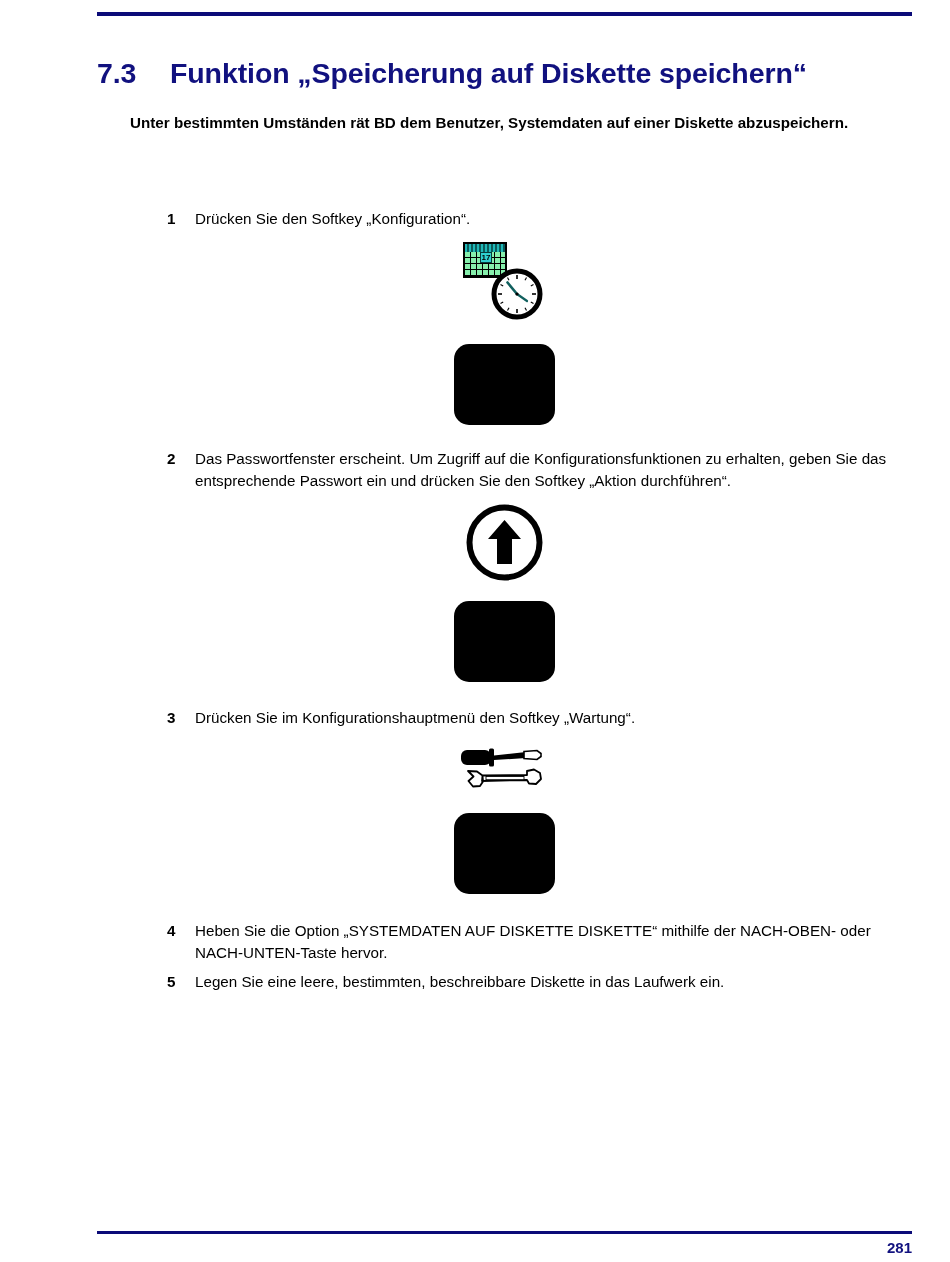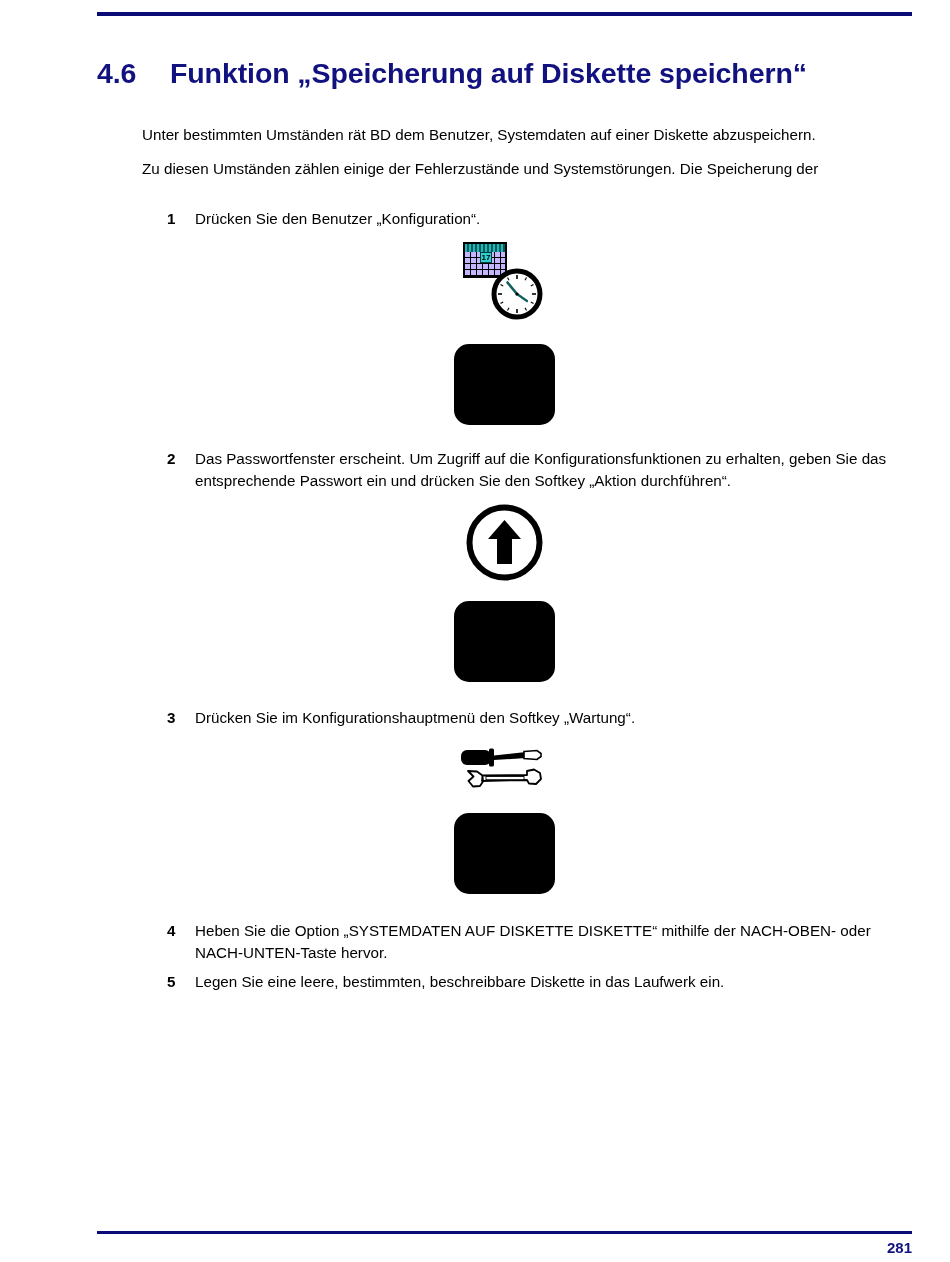--- a/index.html
+++ b/index.html
@@ -59,21 +59,22 @@
   
   .intro {
     position: absolute;
     left: 130px;
     top: 112px;
     width: 785px;
     font-size: 15.2px;
     line-height: 21.5px;
   }
   .intro p {
-    margin: 12px;
+    margin: 0;
+    font-weight: bold;
   }
 
   
   .step {
     position: absolute;
     left: 167px;
     width: 745px;
     font-size: 15.2px;
     line-height: 21.5px;
   }
@@ -132,21 +133,21 @@
     top: 2px;
     width: 90px;
     height: 80px;
   }
   .calendar {
     position: absolute;
     left: 0;
     top: 0;
     width: 44px;
     height: 36px;
-    background: #c4b5fd;
+    background: #86efac;
     border: 2px solid #000000;
     box-sizing: border-box;
   }
   .cal-head {
     position: absolute;
     left: 0;
     top: 0;
     width: 100%;
     height: 8px;
     background:
@@ -218,31 +219,30 @@
   }
 </style>
 </head>
 <body>
 
 <div class="page">
 
   <div class="rule-top"></div>
 
   <div class="heading">
-    <span class="num">4.6</span><span>Funktion „Speicherung auf Diskette speichern“</span>
+    <span class="num">7.3</span><span>Funktion „Speicherung auf Diskette speichern“</span>
   </div>
 
   <div class="intro">
     <p>Unter bestimmten Umständen rät BD dem Benutzer, Systemdaten auf einer Diskette abzuspeichern.</p>
-    <p>Zu diesen Umständen zählen einige der Fehlerzustände und Systemstörungen. Die Speicherung der</p>
   </div>
 
   <div class="step step-1">
     <span class="sn">1</span>
-    <span class="stxt">Drücken Sie den Benutzer „Konfiguration“.</span>
+    <span class="stxt">Drücken Sie den Softkey „Konfiguration“.</span>
   </div>
 
   <div class="figure fig-1">
     <div class="icon-wrap">
       <div class="cal-clock">
         <div class="calendar">
           <div class="cal-head"></div>
           <div class="cal-grid"></div>
           <div class="cal-hl">17</div>
         </div>

